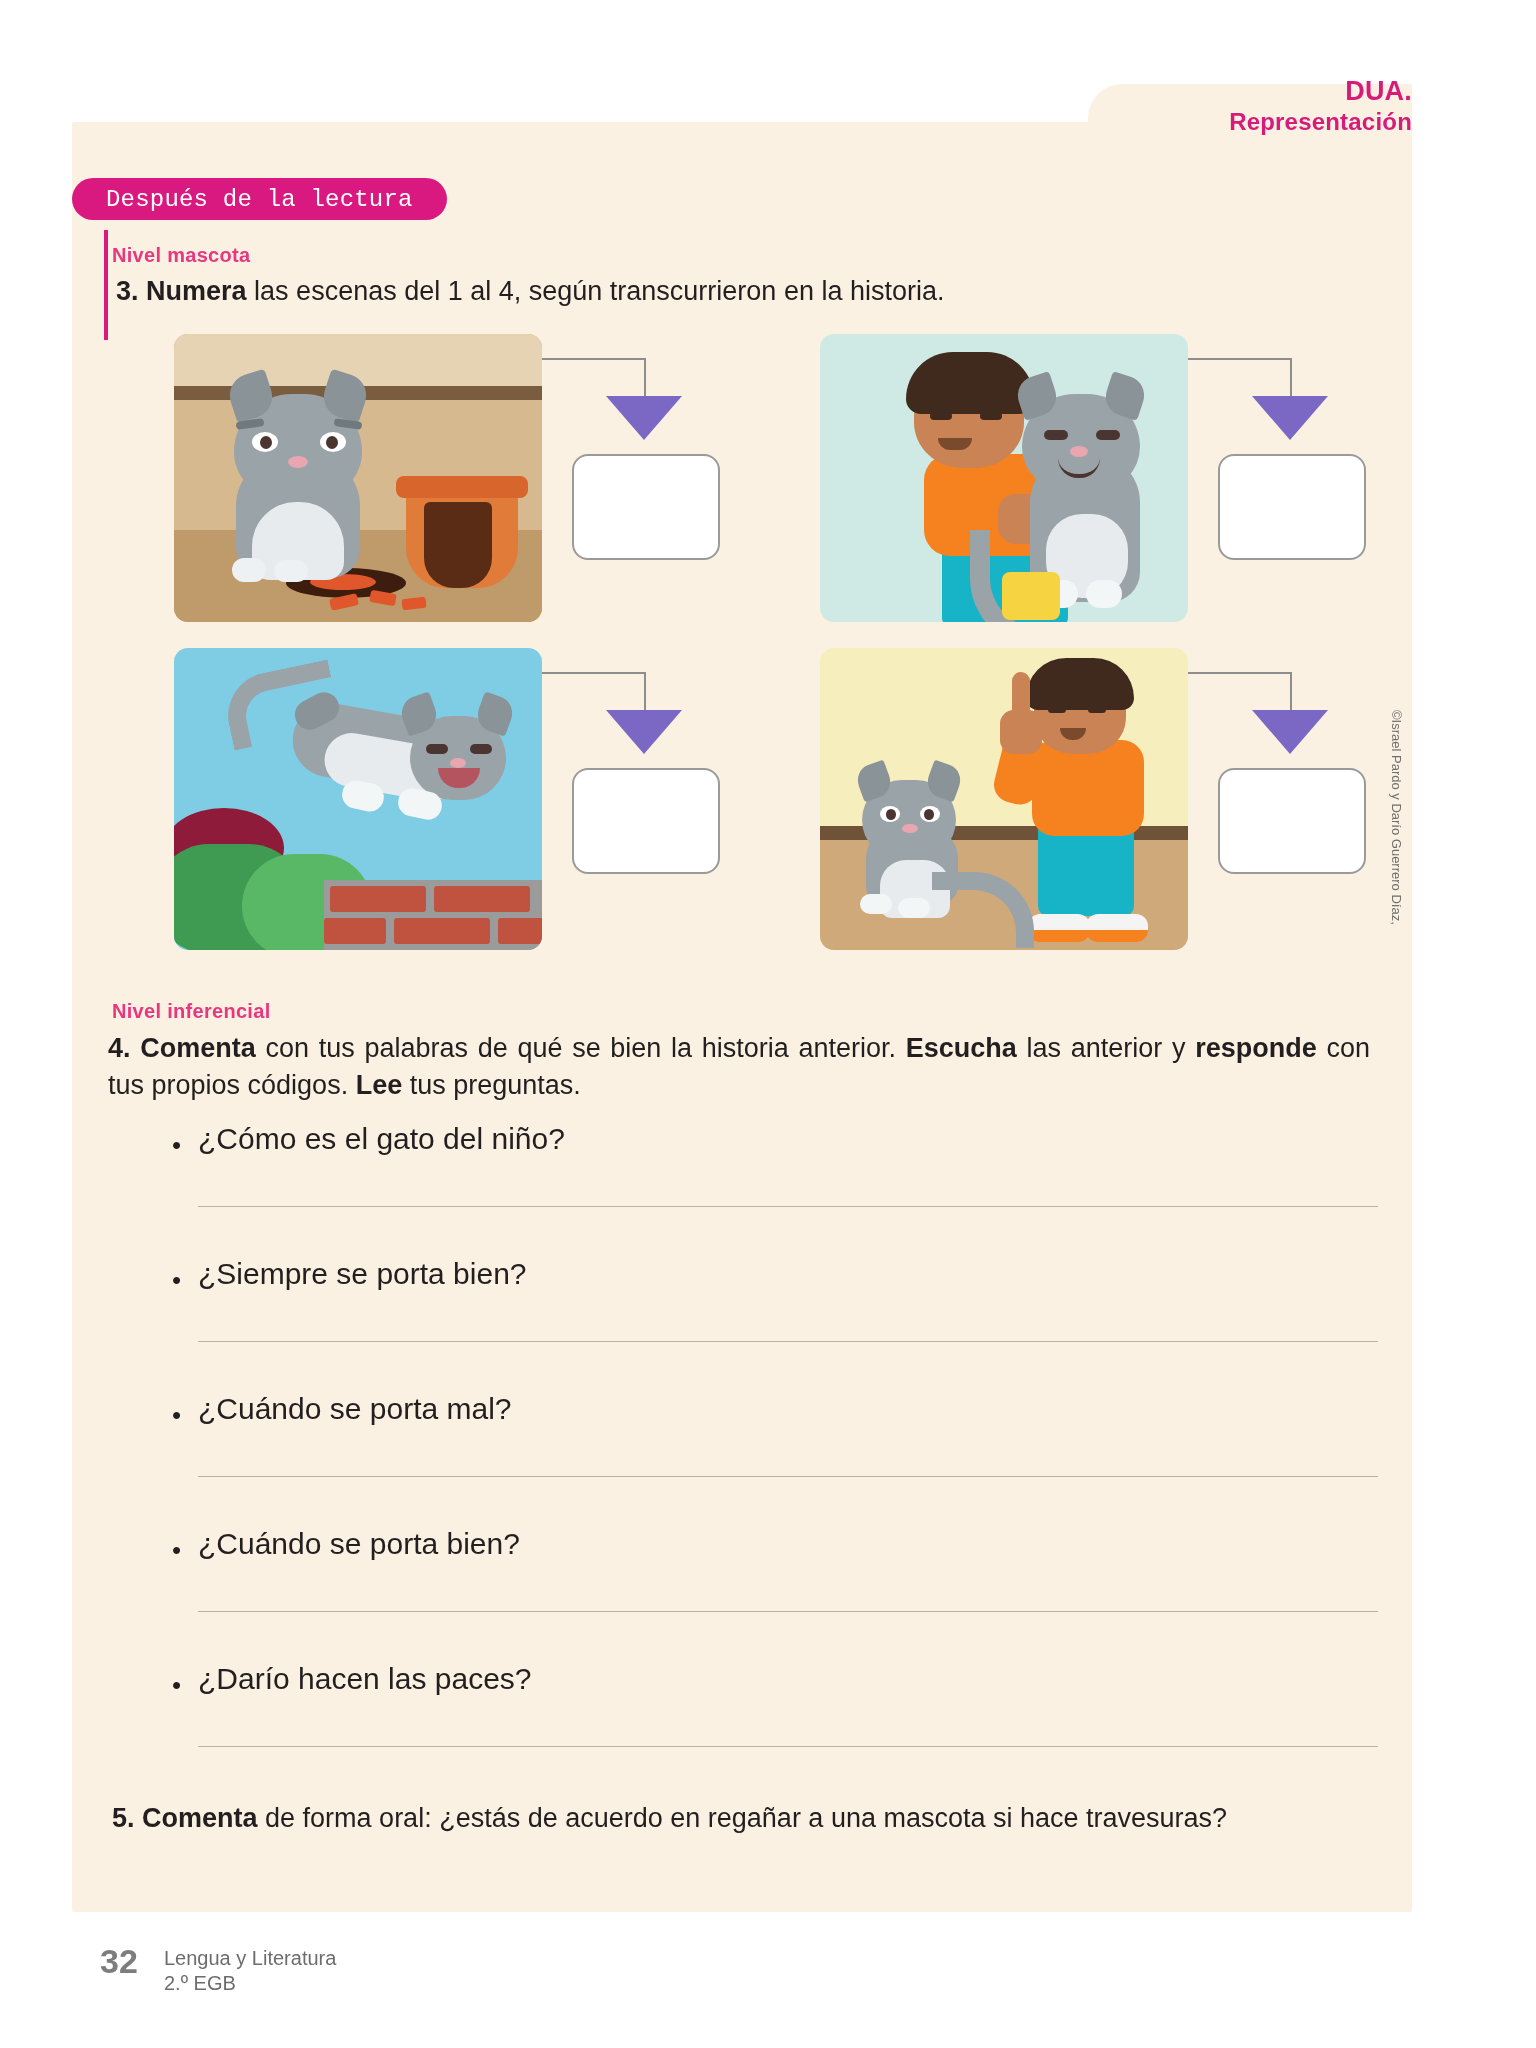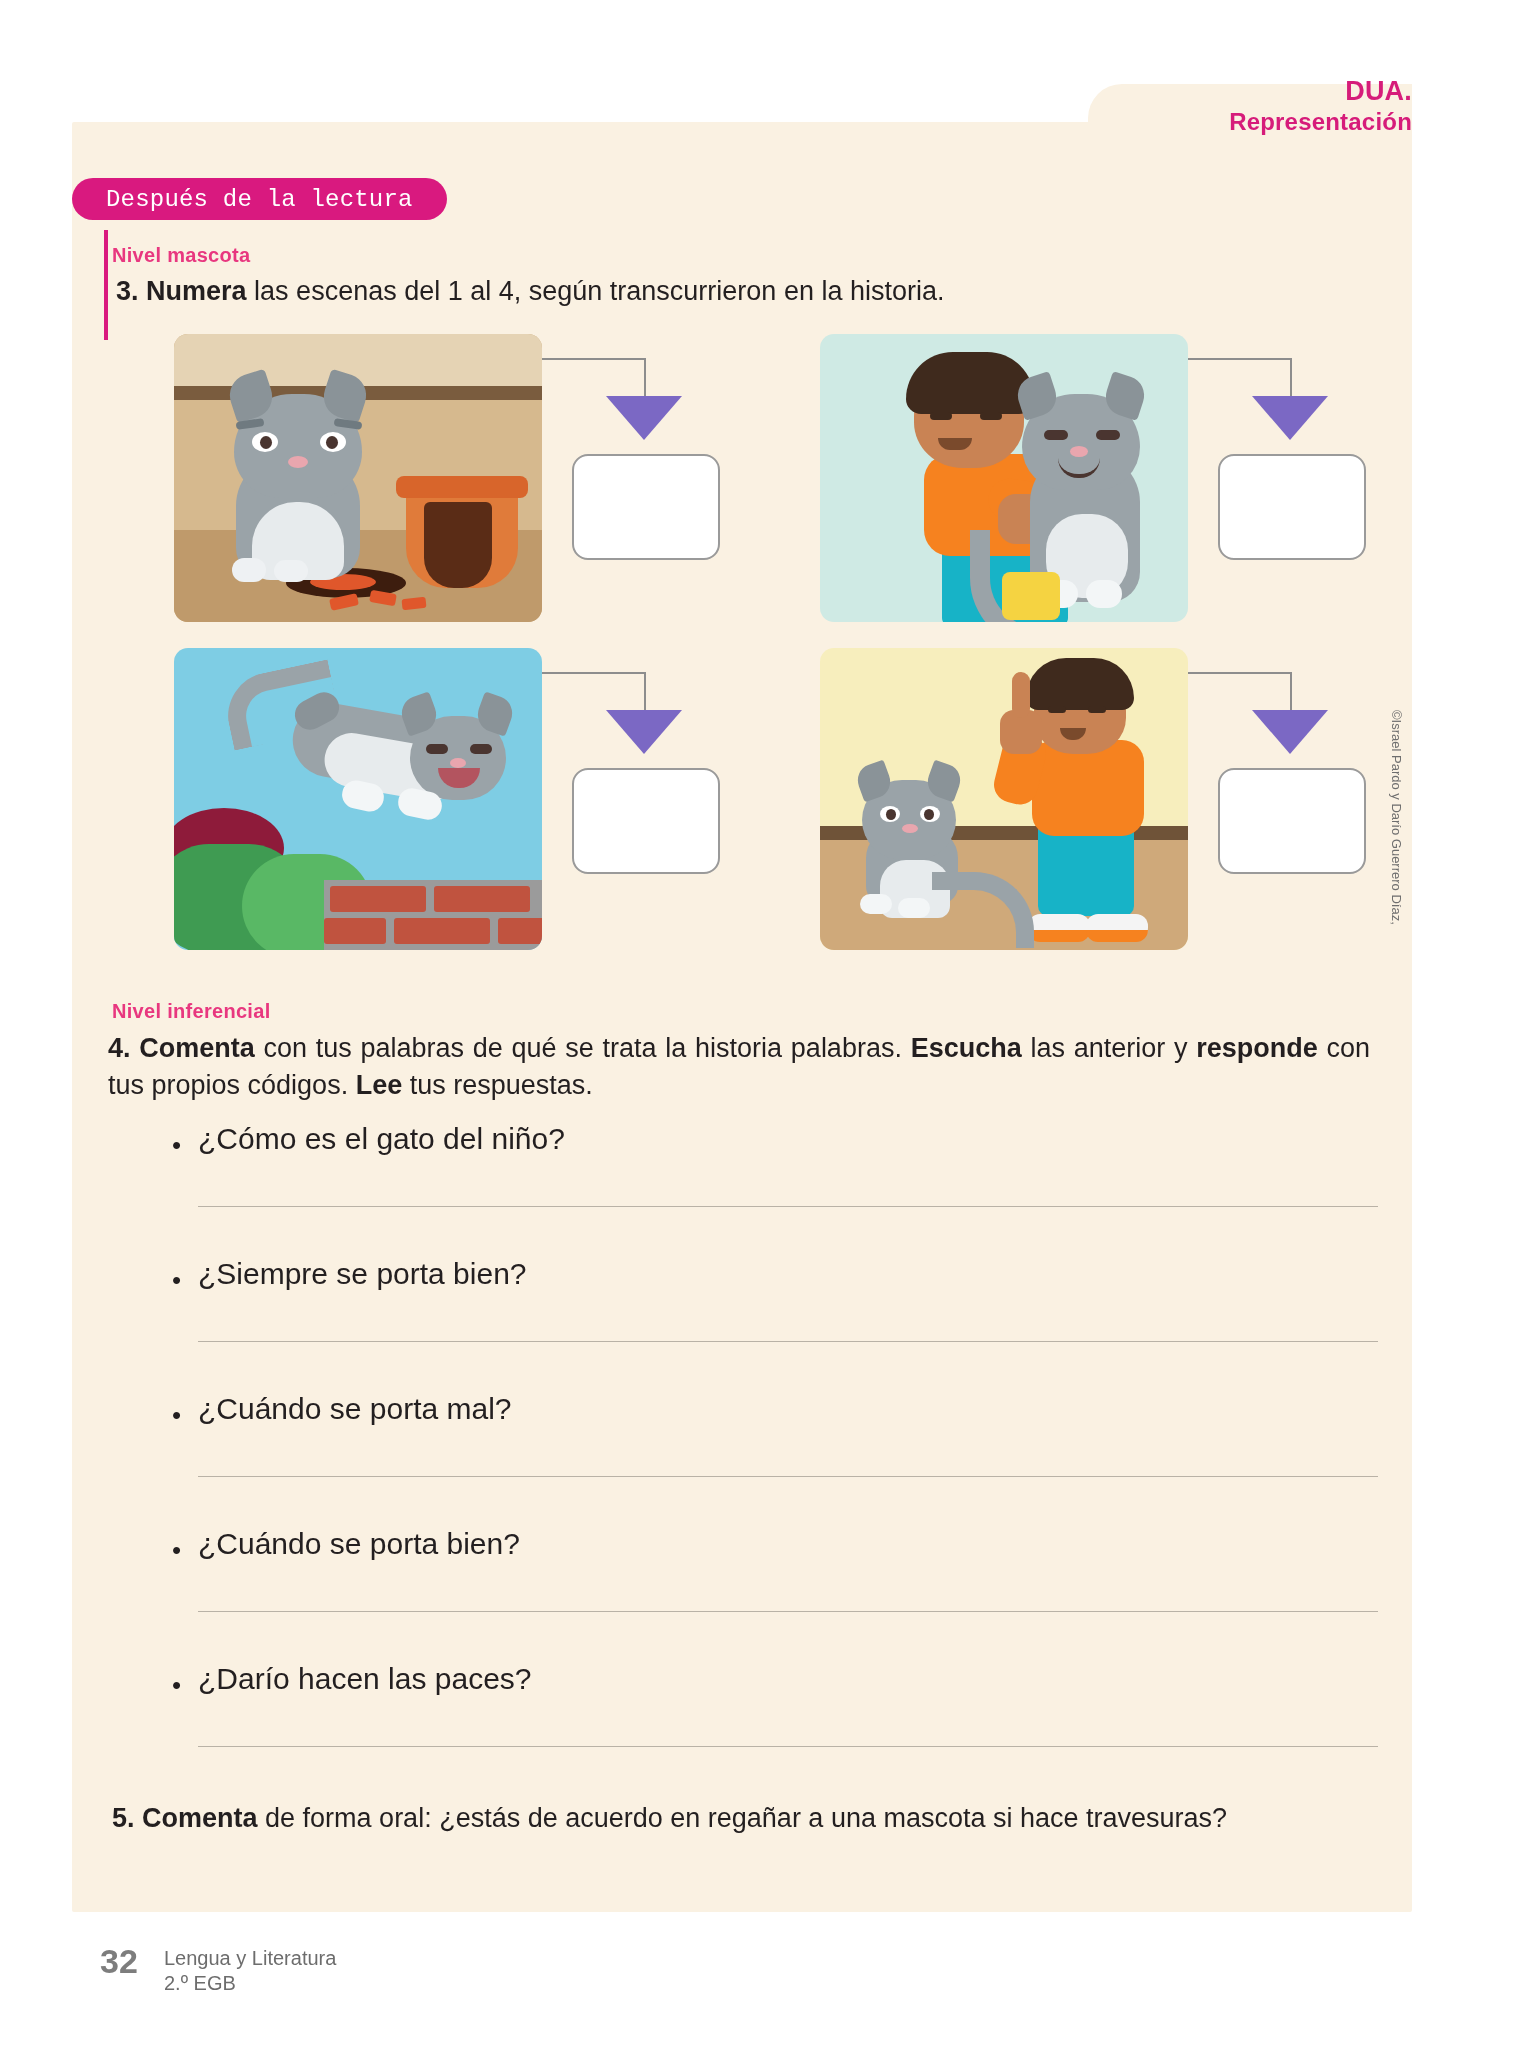--- a/index.html
+++ b/index.html
@@ -392,21 +392,21 @@
   <div class="arrow-down" style="left:432px; top:62px;"></div>
   <div class="answer-box" style="left:398px; top:120px;"></div>
 </div>
 
 <div class="credit">©Israel Pardo y Darío Guerrero Díaz,</div>
 
 <div class="nivel" id="nivel-inferencial">Nivel inferencial</div>
 
 <div class="q4">
   <span class="num">4.</span>
-  <span class="bold">Comenta</span><span> con tus palabras de qué se trata la historia palabras. </span><span class="bold">Escucha</span><span> las anterior y </span><span class="bold">responde</span><span> con tus propios códigos. </span><span class="bold">Lee</span><span> tus respuestas.</span>
+  <span class="bold">Comenta</span><span> con tus palabras de qué se bien la historia anterior. </span><span class="bold">Escucha</span><span> las anterior y </span><span class="bold">responde</span><span> con tus propios códigos. </span><span class="bold">Lee</span><span> tus preguntas.</span>
 </div>
 
 <div class="bullets">
   <div class="bullet-item">
     <span class="dot">•</span>
     <span class="txt">¿Cómo es el gato del niño?</span>
     <div class="rule"></div>
   </div>
   <div class="bullet-item">
     <span class="dot">•</span>

